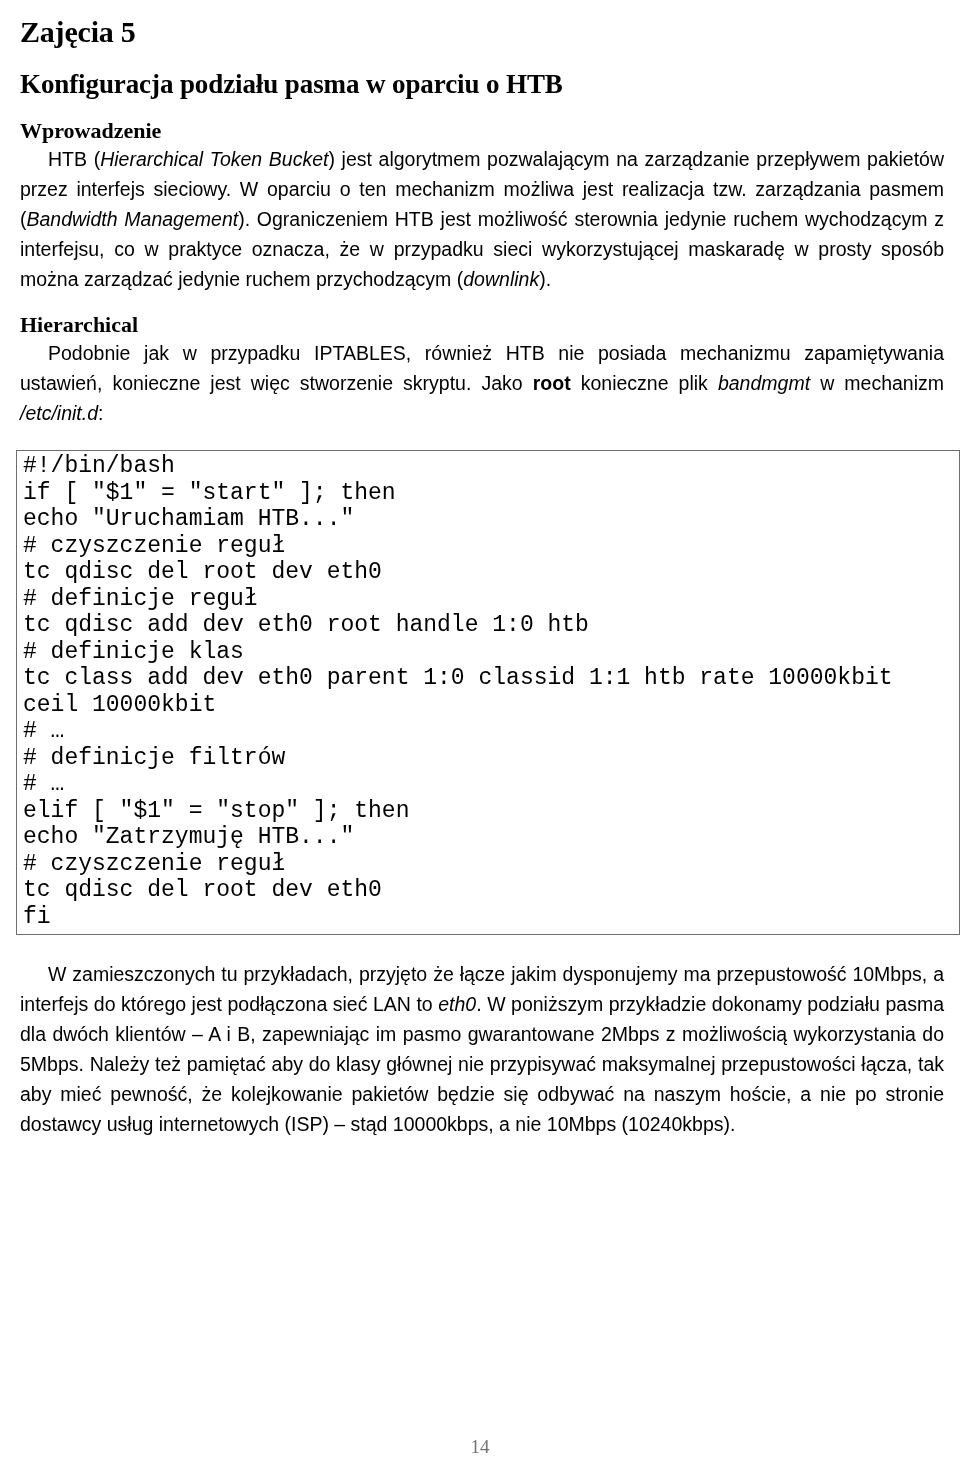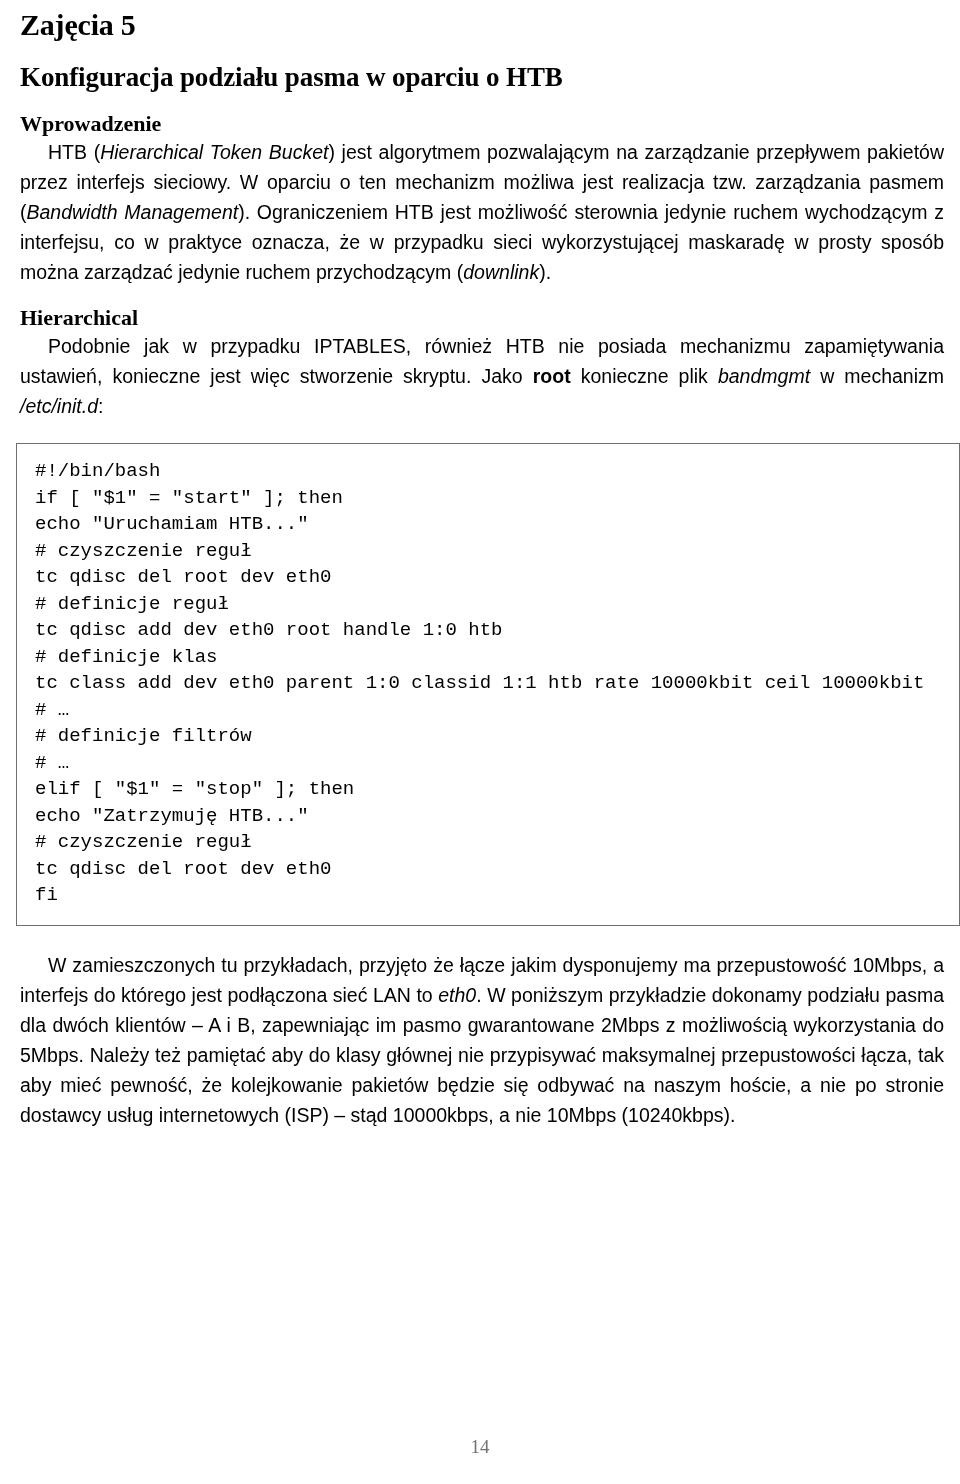--- a/index.html
+++ b/index.html
@@ -13,21 +13,21 @@
     font-family: "Liberation Sans", sans-serif;
     color: #000000;
     overflow: hidden;
     position: relative;
   }
   .page {
     width: 960px;
     height: 1484px;
     position: relative;
     box-sizing: border-box;
-    padding: 0 8px;
+    padding: 7px 8px;
   }
 
   
   .h-lesson {
     font-family: "Liberation Serif", serif;
     font-weight: bold;
     font-size: 30px;
     line-height: 1.0;
     margin: 0;
     padding: 10px 0 0 12px;
@@ -82,23 +82,23 @@
   .code-box {
     border: 1px solid #6e6e6e;
     margin: 8px 0 0 8px;
     width: 944px;
     box-sizing: border-box;
     padding: 2px 0 4px 6px;
     background: #ffffff;
   }
   .code-box pre {
     font-family: "Liberation Mono", monospace;
-    font-size: 19px;
+    font-size: 23px;
     line-height: 26.5px;
-    margin: 12px;
+    margin: 0;
     padding: 0;
     white-space: pre-wrap;
     word-break: break-word;
   }
 
   .spacer-sm { height: 14px; }
   .spacer-md { height: 22px; }
 
   
   .footer {

